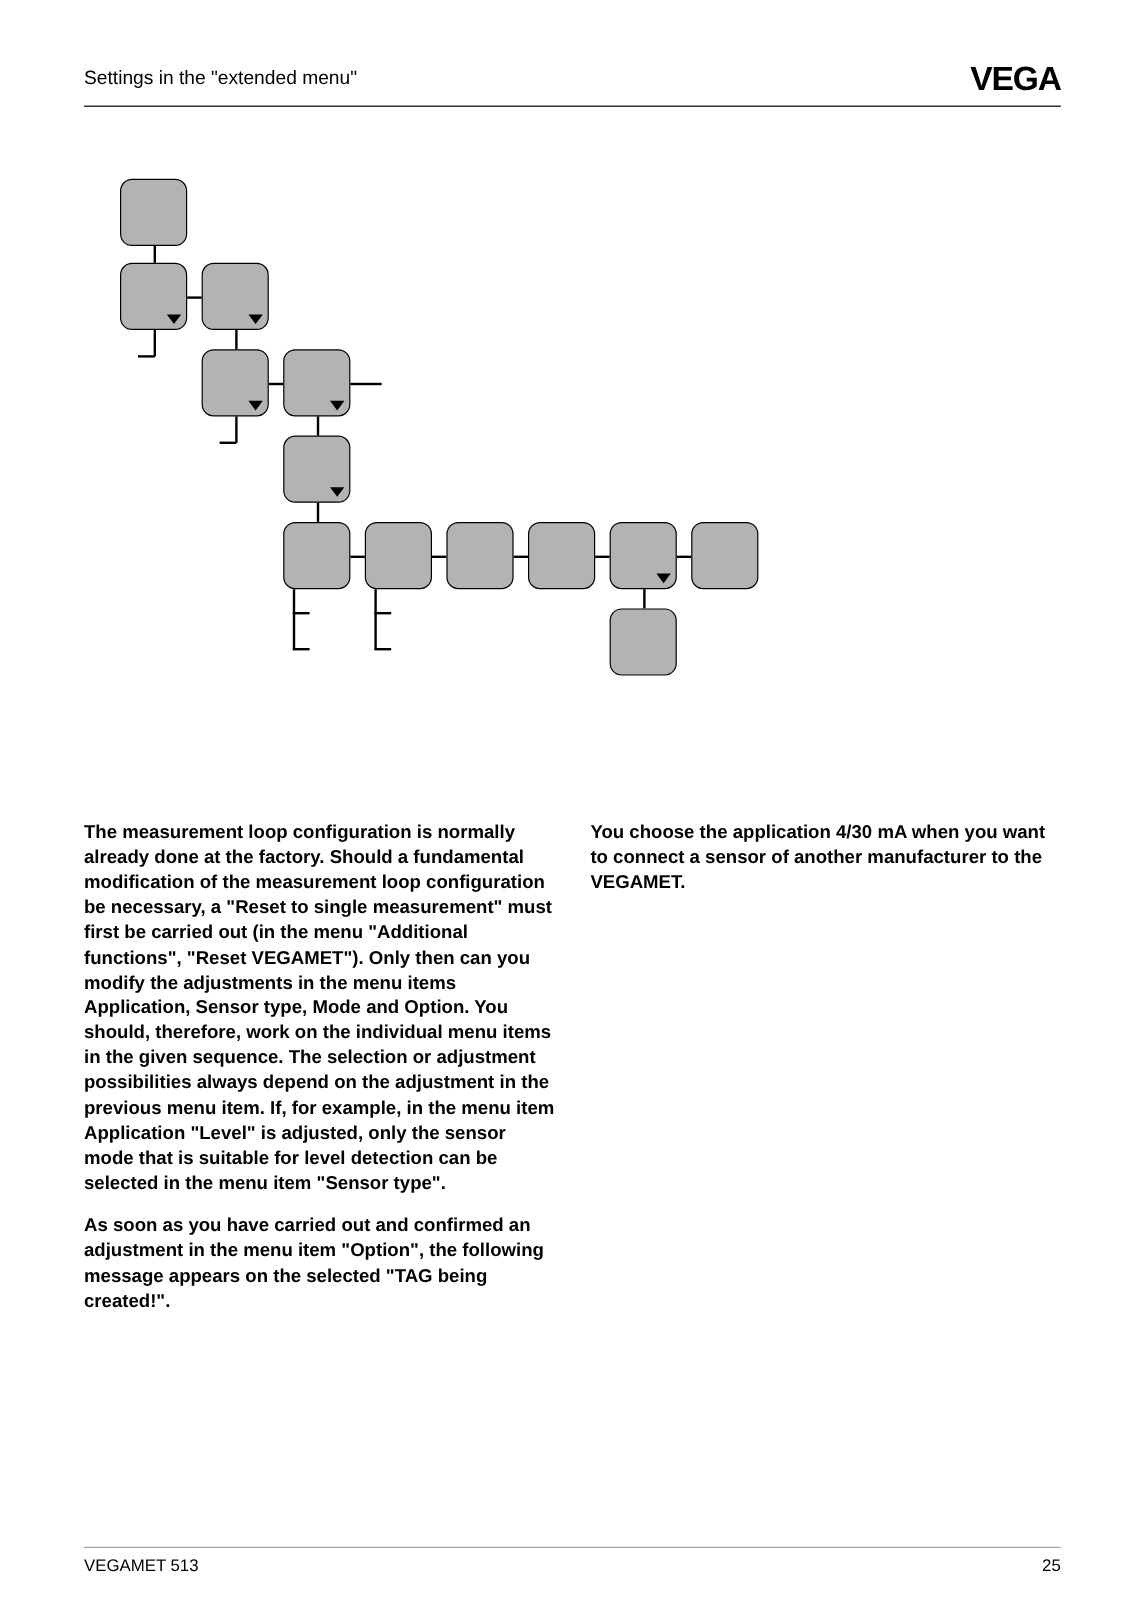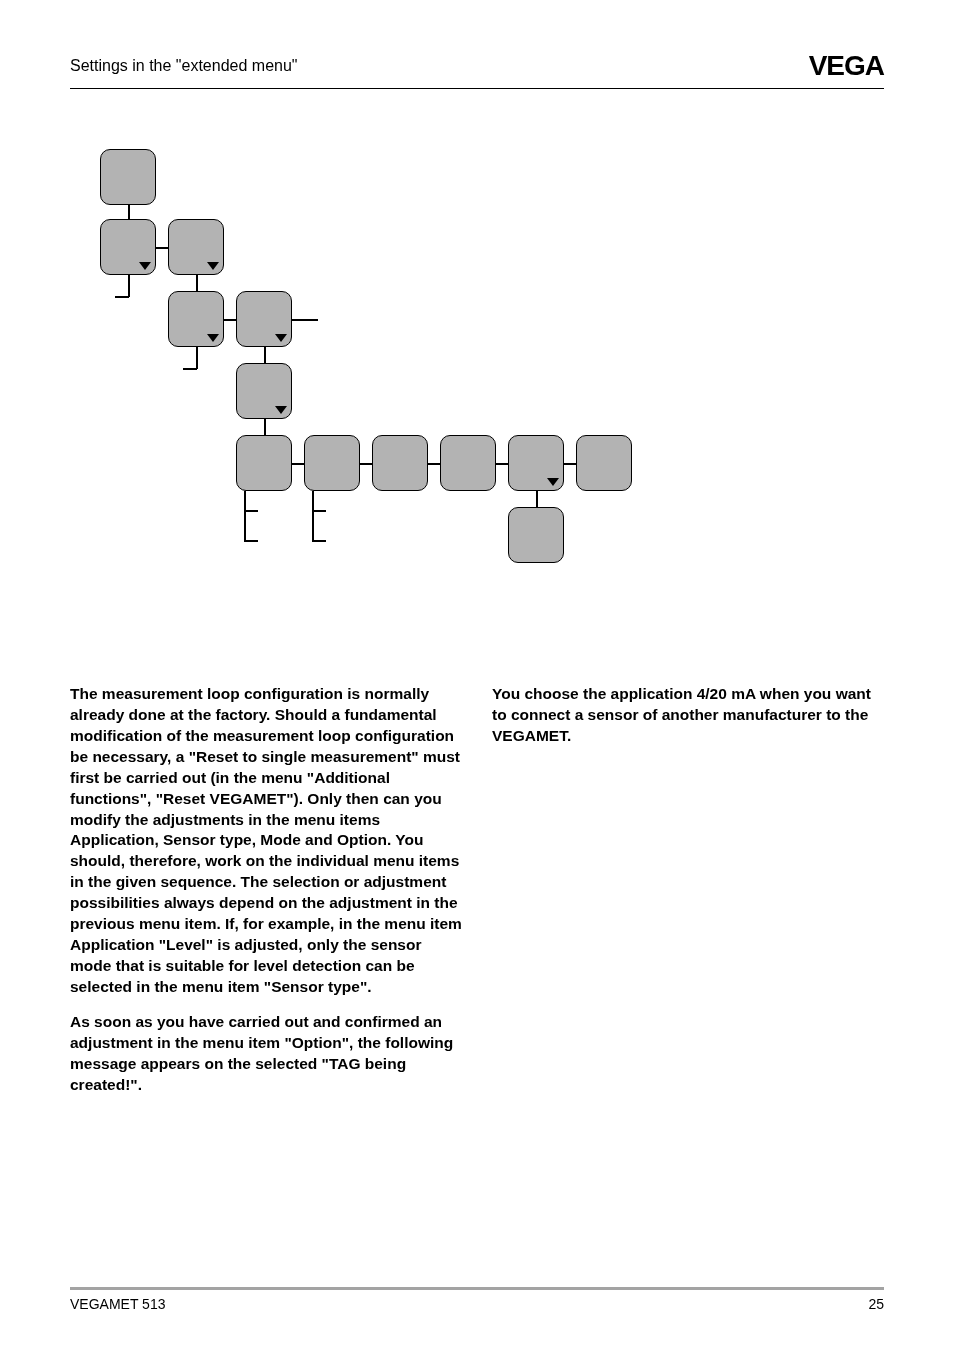--- a/index.html
+++ b/index.html
@@ -78,21 +78,21 @@
     font-size: 15.5px;
     line-height: 1.35;
     color: #000;
   }
   .col p { margin-bottom: 14px; font-weight: bold; }
   .footer {
     position: absolute;
     bottom: 40px;
     left: 70px;
     right: 70px;
-    border-top: 3px solid #a3a3a3;
+    border-top: 1px solid #a3a3a3;
     padding-top: 6px;
     display: flex;
     justify-content: space-between;
     font-size: 14px;
   }
 </style>
 </head>
 <body>
 
 <div class="page">
@@ -160,21 +160,21 @@
     <div class="hline" style="left:212px;top:361px;width:14px;"></div>
     <div class="hline" style="left:212px;top:391px;width:14px;"></div>
   </div>
 
   <div class="body-cols">
     <div class="col">
       <p>The measurement loop configuration is normally already done at the factory. Should a fundamental modification of the measurement loop configuration be necessary, a "Reset to single measurement" must first be carried out (in the menu "Additional functions", "Reset VEGAMET"). Only then can you modify the adjustments in the menu items Application, Sensor type, Mode and Option. You should, therefore, work on the individual menu items in the given sequence. The selection or adjustment possibilities always depend on the adjustment in the previous menu item. If, for example, in the menu item Application "Level" is adjusted, only the sensor mode that is suitable for level detection can be selected in the menu item "Sensor type".</p>
       <p>As soon as you have carried out and confirmed an adjustment in the menu item "Option", the following message appears on the selected "TAG being created!".</p>
     </div>
     <div class="col">
-      <p>You choose the application 4/20 mA when you want to connect a sensor of another manufacturer to the VEGAMET.</p>
+      <p>You choose the application 4/30 mA when you want to connect a sensor of another manufacturer to the VEGAMET.</p>
     </div>
   </div>
 
   <div class="footer">
     <span>VEGAMET 513</span>
     <span>25</span>
   </div>
 
 </div>
 

